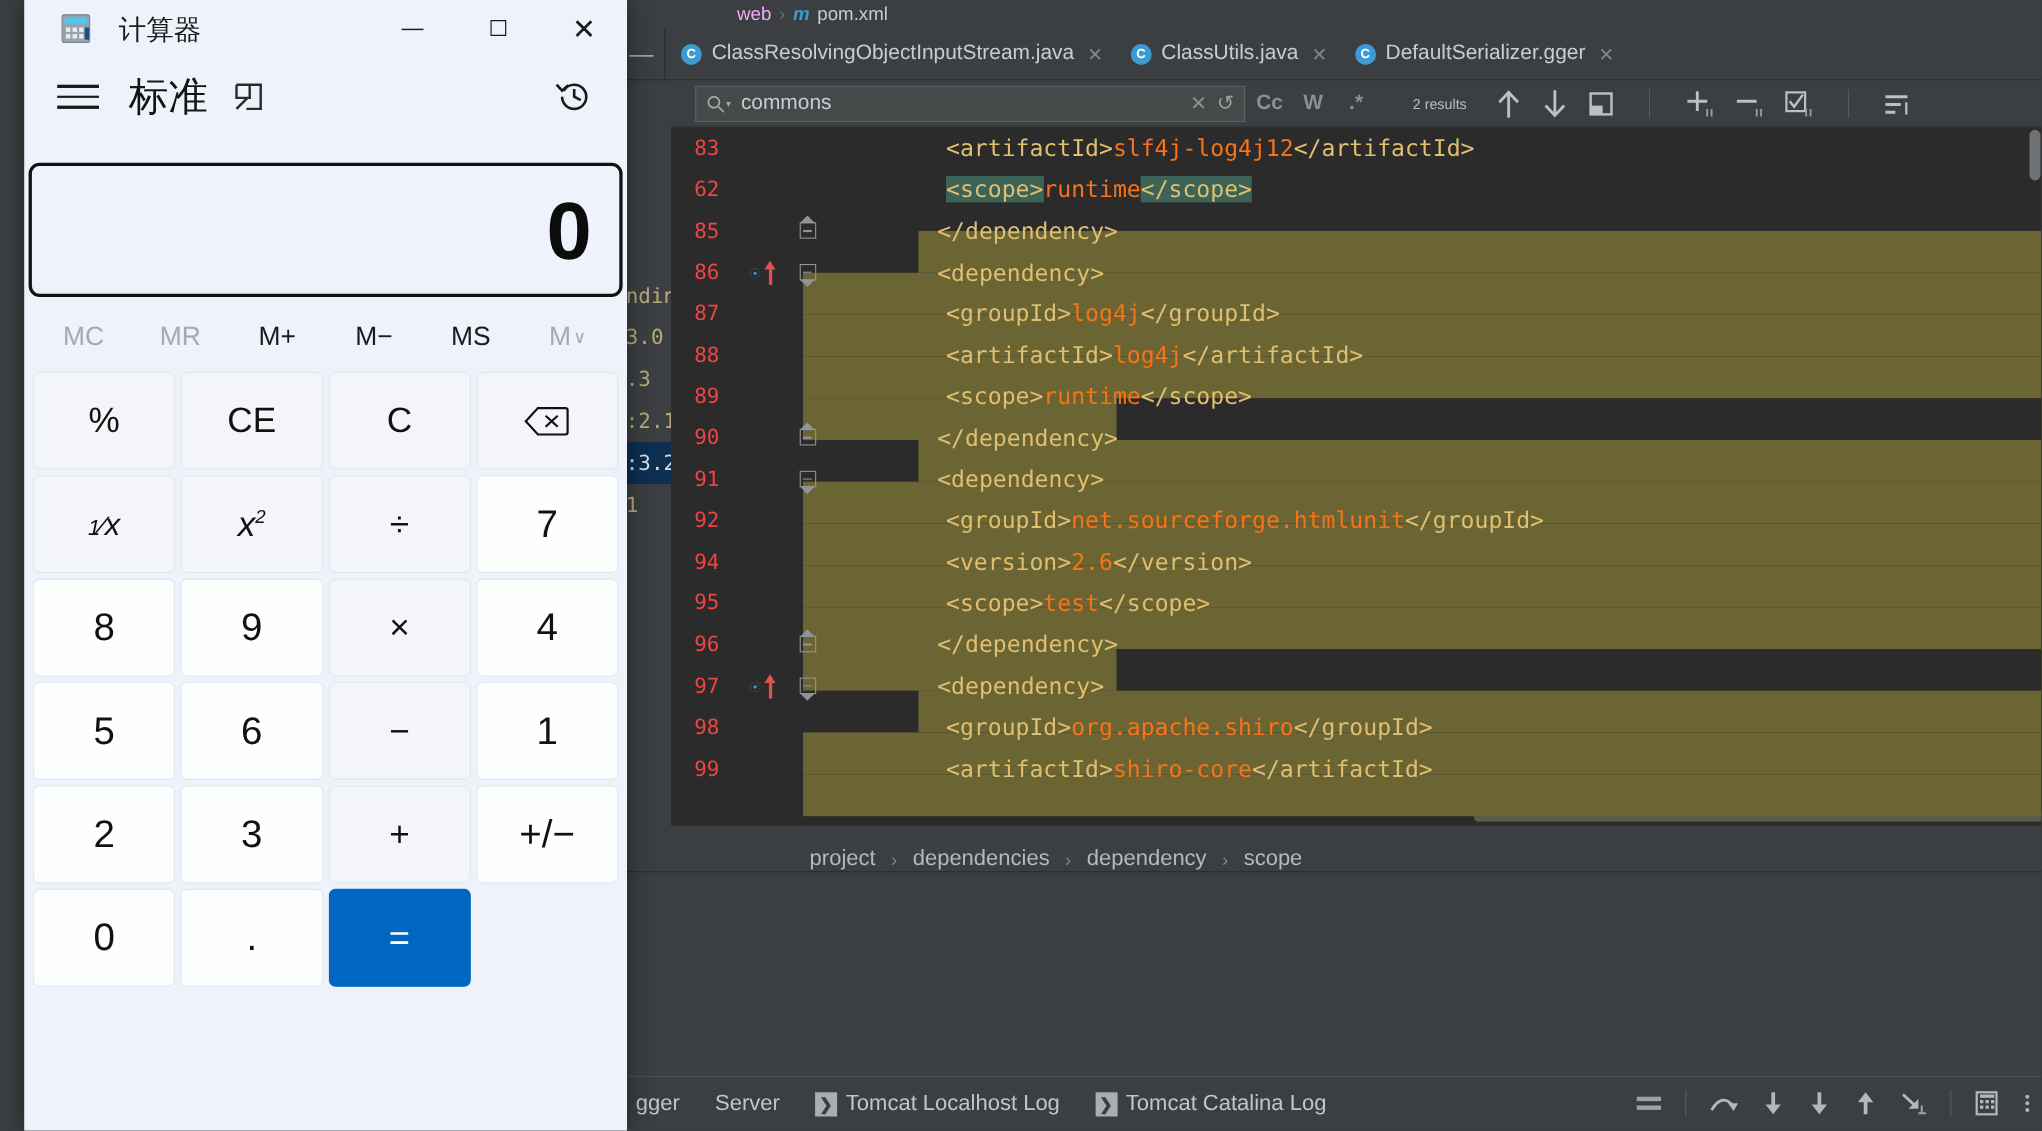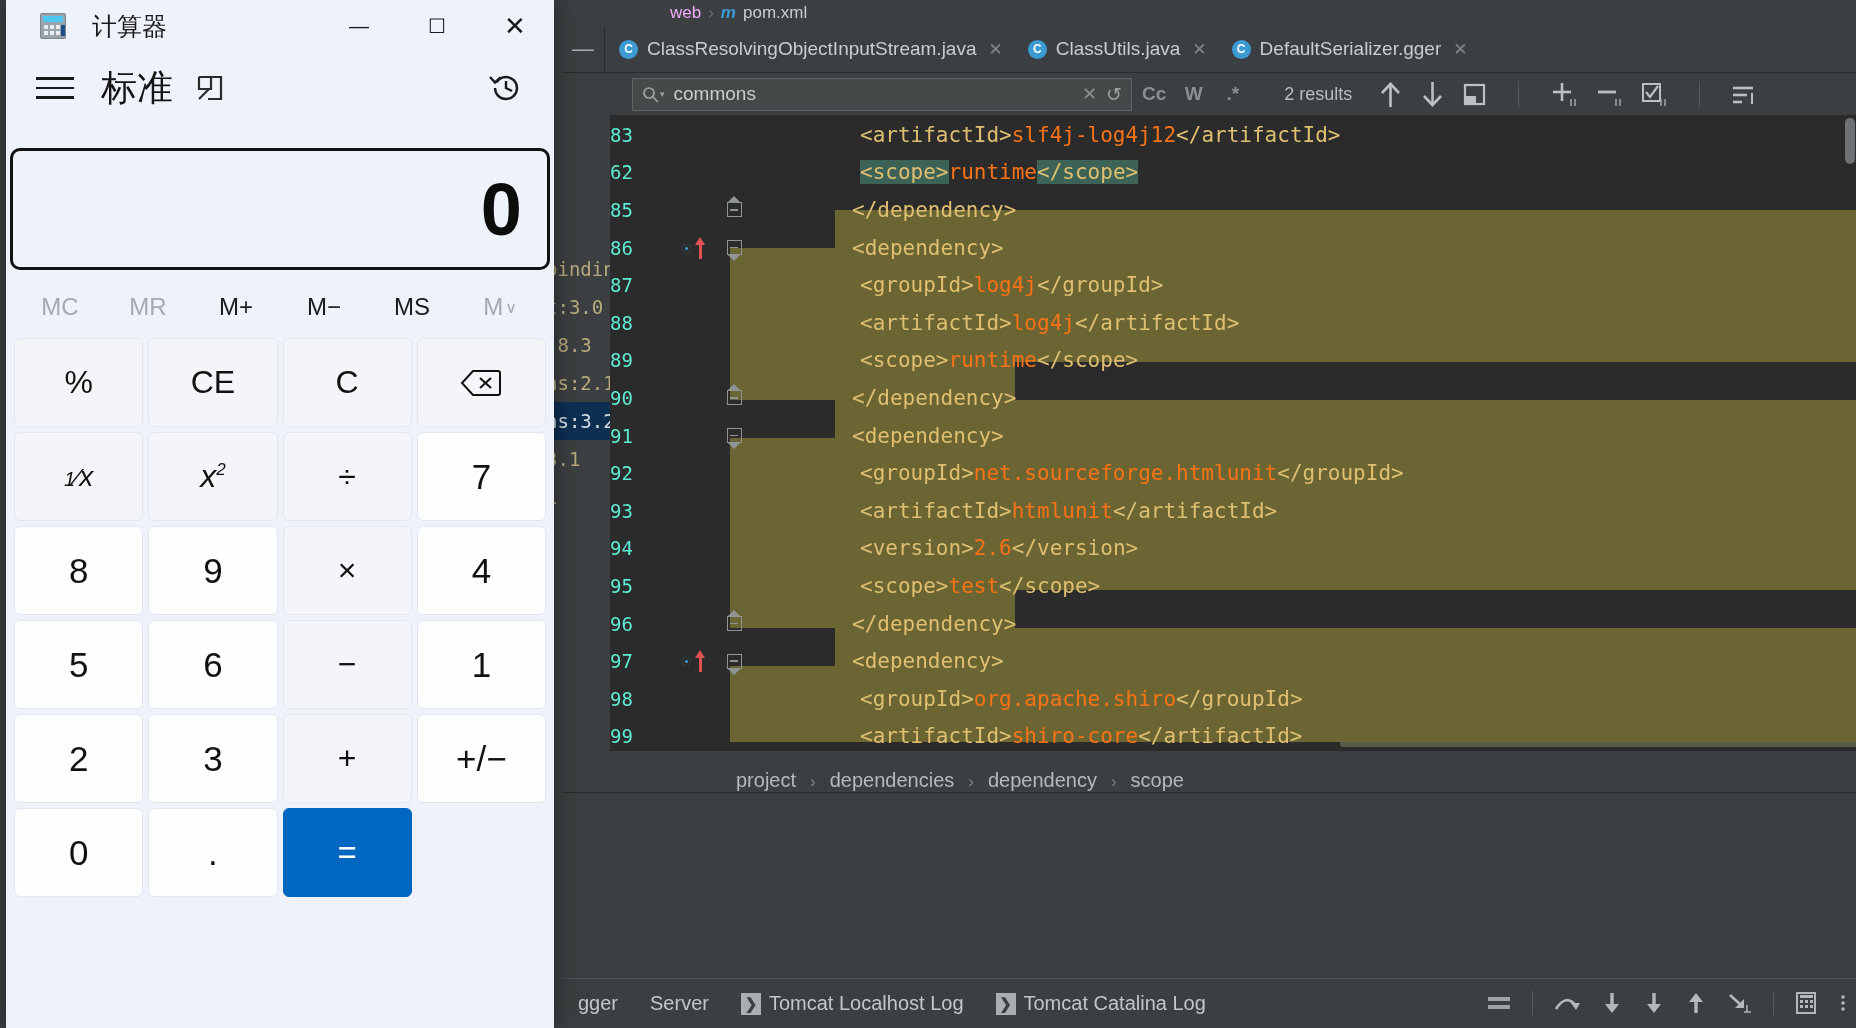--- a/index.html
+++ b/index.html
@@ -61,35 +61,35 @@
   .find-mag { color: #a0a4a6; font-size: 17px; display: flex; align-items: center; gap: 1px; }
   .find-mag .caret { font-size: 9px; }
   .find-value { flex: 1; color: #c9cdd0; font-size: 19px; }
   .find-clear { color: #8b8f91; font-size: 18px; }
   .find-reset { color: #9aa0a2; font-size: 19px; }
   .find-toggles { display: flex; align-items: center; gap: 8px; margin-left: 6px; }
   .find-tgl {
     min-width: 31px; height: 31px; display: flex; align-items: center; justify-content: center;
     color: #8b9093; font-size: 19px; font-weight: 600; padding: 0 4px;
   }
-  .find-results { color: #b9bdbf; font-size: 18px; margin-left: 36px; white-space: nowrap; }
+  .find-results { color: #b9bdbf; font-size: 13px; margin-left: 36px; white-space: nowrap; }
   .find-nav { display: flex; align-items: center; gap: 17px; margin-left: 26px; }
   .icon-btn { color: #bcc0c2; display: flex; align-items: center; justify-content: center; }
   .vdiv { width: 1px; height: 26px; background: #555a5c; margin: 0 14px; }
 
   
   .editor {
     position: absolute; left: 610px; top: 116px; width: 1246px; height: 635px;
     background: #2b2b2b; overflow: hidden;
   }
   .code-row { position: relative; height: 37.6px; display: flex; align-items: center; }
   .gutter-num {
-    width: 62px; text-align: left; padding-right: 13px;
-    color: #5eead4; font-family: "DejaVu Sans Mono", monospace; font-size: 19px;
-    flex: 0 0 auto; position: relative; z-index: 3;
+    width: 62px; text-align: center; padding-right: 13px;
+    color: #ef4444; font-family: "DejaVu Sans Mono", monospace; font-size: 19px;
+    flex: 0 0 auto; position: relative; z-index: 3; padding-left: 16px;
   }
   .gutter-icons {
     width: 48px; flex: 0 0 auto; position: relative; z-index: 3;
     display: flex; align-items: center; justify-content: center;
   }
   .maven-marker { position: relative; width: 34px; height: 22px; }
   .maven-marker .dot {
     position: absolute; left: 0; top: 4px; width: 15px; height: 15px; border-radius: 50%;
     background: #3d9bd4; border: 3px solid #2b2b2b;
     box-shadow: inset 0 0 0 3px #2b2b2b;
@@ -192,21 +192,21 @@
   }
   .bt-right {
     position: absolute; right: 0; bottom: 0; height: 50px;
     display: flex; align-items: center; gap: 20px; padding-right: 8px;
   }
   .dbg-icon { color: #b4b8ba; display: flex; align-items: center; }
   .dbg-div { width: 1px; height: 24px; background: #585c5e; }
 
   
   .calc {
-    position: absolute; left: 6px; top: 0px; width: 548px; height: 1028px;
+    position: absolute; left: 22px; top: 0px; width: 548px; height: 1028px;
     background: #eef2fa; z-index: 20;
     box-shadow: 0 0 22px rgba(0,0,0,.45);
   }
   .calc-titlebar {
     height: 52px; display: flex; align-items: center; position: relative;
   }
   .calc-app-icon {
     width: 26px; height: 26px; margin-left: 34px; position: relative; flex: 0 0 auto;
     background: #9aa3ad; border: 1px solid #7d858e; border-radius: 2px;
   }
@@ -515,28 +515,20 @@
 
       <div class="code-row">
         <span class="gutter-num">92</span>
         <span class="gutter-icons"></span>
         <span class="fold"></span>
         <span class="stripe-a"></span>
         <span class="stripe-b"></span>
         <span class="code-text"><span>&lt;groupId&gt;</span><span class="v">net.sourceforge.htmlunit</span><span>&lt;/groupId&gt;</span></span>
       </div>
 
-      <div class="code-row">
-        <span class="gutter-num">93</span>
-        <span class="gutter-icons"></span>
-        <span class="fold"></span>
-        <span class="stripe-a"></span>
-        <span class="stripe-b"></span>
-        <span class="code-text"><span>&lt;artifactId&gt;</span><span class="v">htmlunit</span><span>&lt;/artifactId&gt;</span></span>
-      </div>
 
       <div class="code-row">
         <span class="gutter-num">94</span>
         <span class="gutter-icons"></span>
         <span class="fold"></span>
         <span class="stripe-a"></span>
         <span class="stripe-b"></span>
         <span class="code-text"><span>&lt;version&gt;</span><span class="v">2.6</span><span>&lt;/version&gt;</span></span>
       </div>
 

